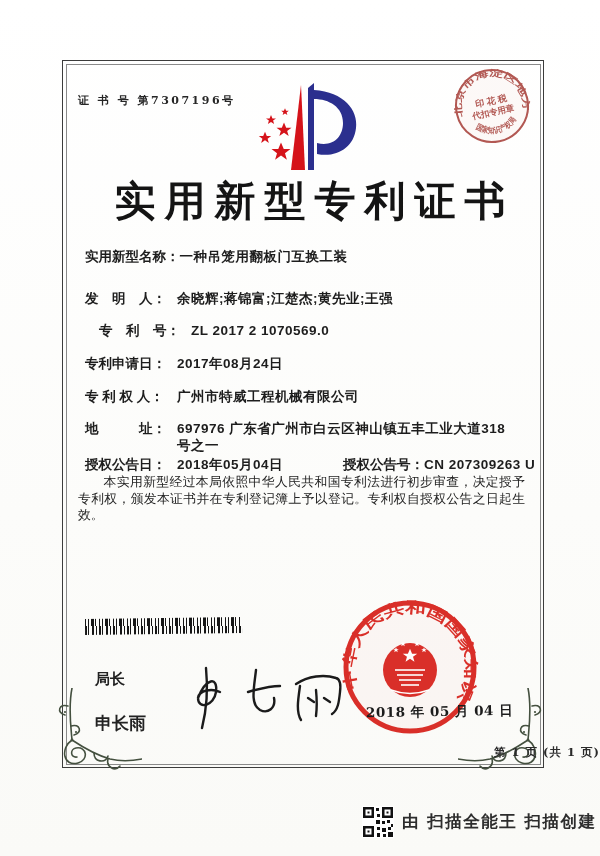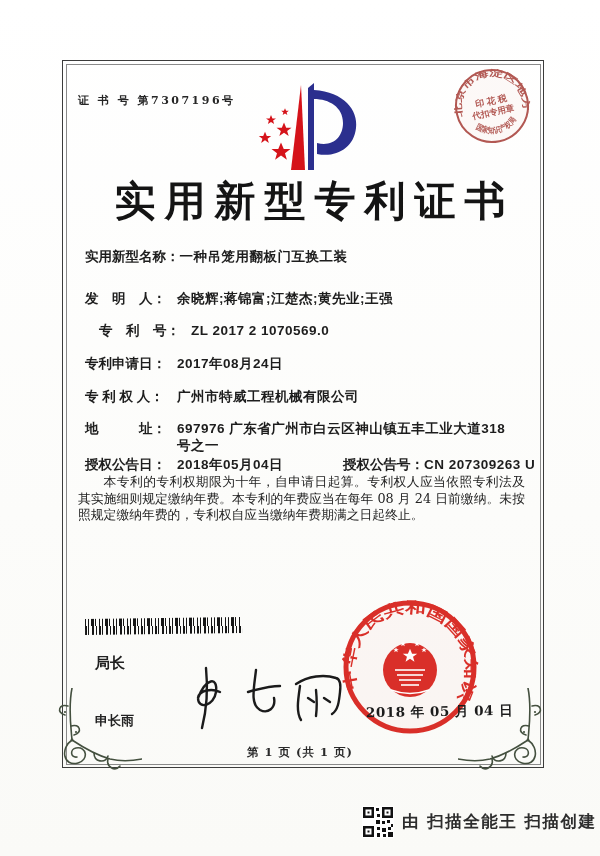--- a/index.html
+++ b/index.html
@@ -30,31 +30,31 @@
          color:#232323;text-align:justify;font-weight:500;}
   .paras p{margin:0;text-indent:2em;}
   
   .barcode{left:85px;top:618px;width:157px;height:16px;transform:rotate(-0.7deg);
     background:repeating-linear-gradient(90deg,
       #161616 0 1.5px,transparent 1.5px 3px,
       #161616 3px 4px,transparent 4px 6.5px,
       #161616 6.5px 9px,transparent 9px 10.5px,
       #161616 10.5px 11.5px,transparent 11.5px 14px);}
   
-  .sig-title{left:95px;top:654px;font-size:15px;font-weight:700;
+  .sig-title{left:95px;top:670px;font-size:15px;font-weight:700;
              font-family:"Liberation Sans","DejaVu Sans",sans-serif;color:#222;}
-  .sig-name{left:95px;top:712px;font-size:13px;font-weight:700;
+  .sig-name{left:95px;top:712px;font-size:17px;font-weight:700;
             font-family:Liberation Serif, serif;color:#222;}
   .sig-svg{left:168px;top:648px;}
   
   .seal-svg{left:341px;top:598px;opacity:.95;}
   .seal-date{left:366px;top:703px;font-size:13.5px;font-weight:700;color:#1c1c1c;
              letter-spacing:.5px;white-space:nowrap;transform:rotate(-1deg);}
   
-  .page-info{left:0;right:0;top:745px;text-align:center;font-size:11.5px;
+  .page-info{left:0;right:0;top:745px;text-align:right;font-size:11.5px;
              letter-spacing:1px;color:#2a2a2a;font-weight:600;}
   
   .qr{left:362px;top:806px;}
   .credit{left:402px;top:811px;font-size:16.5px;font-weight:700;letter-spacing:1.5px;
           color:#2d2d2d;white-space:nowrap;}
   
   .tax-stamp{left:450px;top:62px;transform:rotate(-12deg);opacity:.88;}
   .flourish-l{left:42px;top:688px;}
   .flourish-r{left:458px;top:688px;transform:scaleX(-1);}
 </style>
@@ -153,21 +153,21 @@
   </div>
   <div class="frow" style="top:208px;">
     <span class="lab">授权公告日：</span><span class="val">2018年05月04日</span>
     <span class="grant-right">
       <span>授权公告号：</span><span class="val">CN 207309263 U</span>
     </span>
   </div>
 </div>
 
 <div class="abs paras">
-  <p>本专利的专利权期限为十年，自申请日起算。专利权人应当依照专利法及其实施细则规定缴纳年费。本专利的年费应当在每年 08 月 24 日前缴纳。未按照规定缴纳年费的，专利权自应当缴纳年费期满之日起终止。</p>
+  <p>本实用新型经过本局依照中华人民共和国专利法进行初步审查，决定授予专利权，颁发本证书并在专利登记簿上予以登记。专利权自授权公告之日起生效。</p>
 </div>
 
 <div class="abs barcode"></div>
 
 <div class="abs sig-title">局长</div>
 <div class="abs sig-name">申长雨</div>
 <svg class="abs sig-svg" width="185" height="95" viewBox="0 0 185 95">
   <g stroke="#1b1b1b" stroke-width="2.4" fill="none" stroke-linecap="round" stroke-linejoin="round">
     <path d="M38,20 C40,40 39,60 34,80"></path>
     <path d="M30,50 C38,30 50,28 48,44 C46,58 30,62 30,50 C31,42 44,40 52,44"></path>

